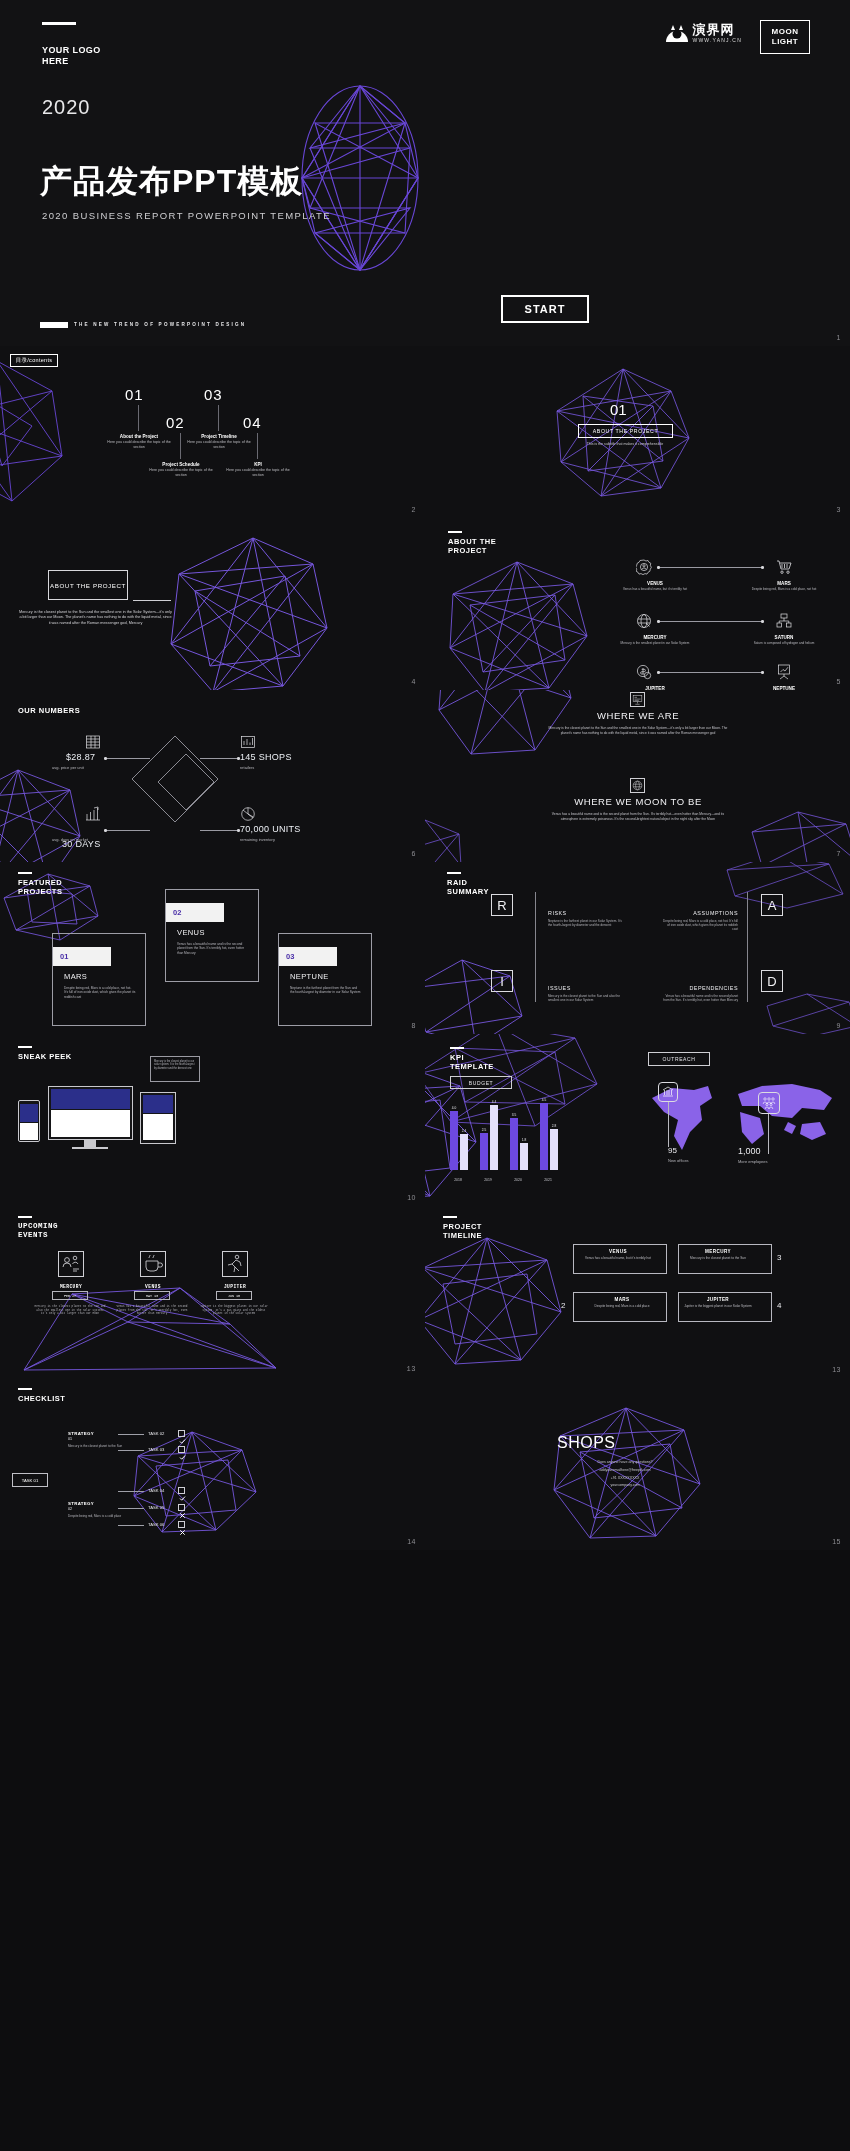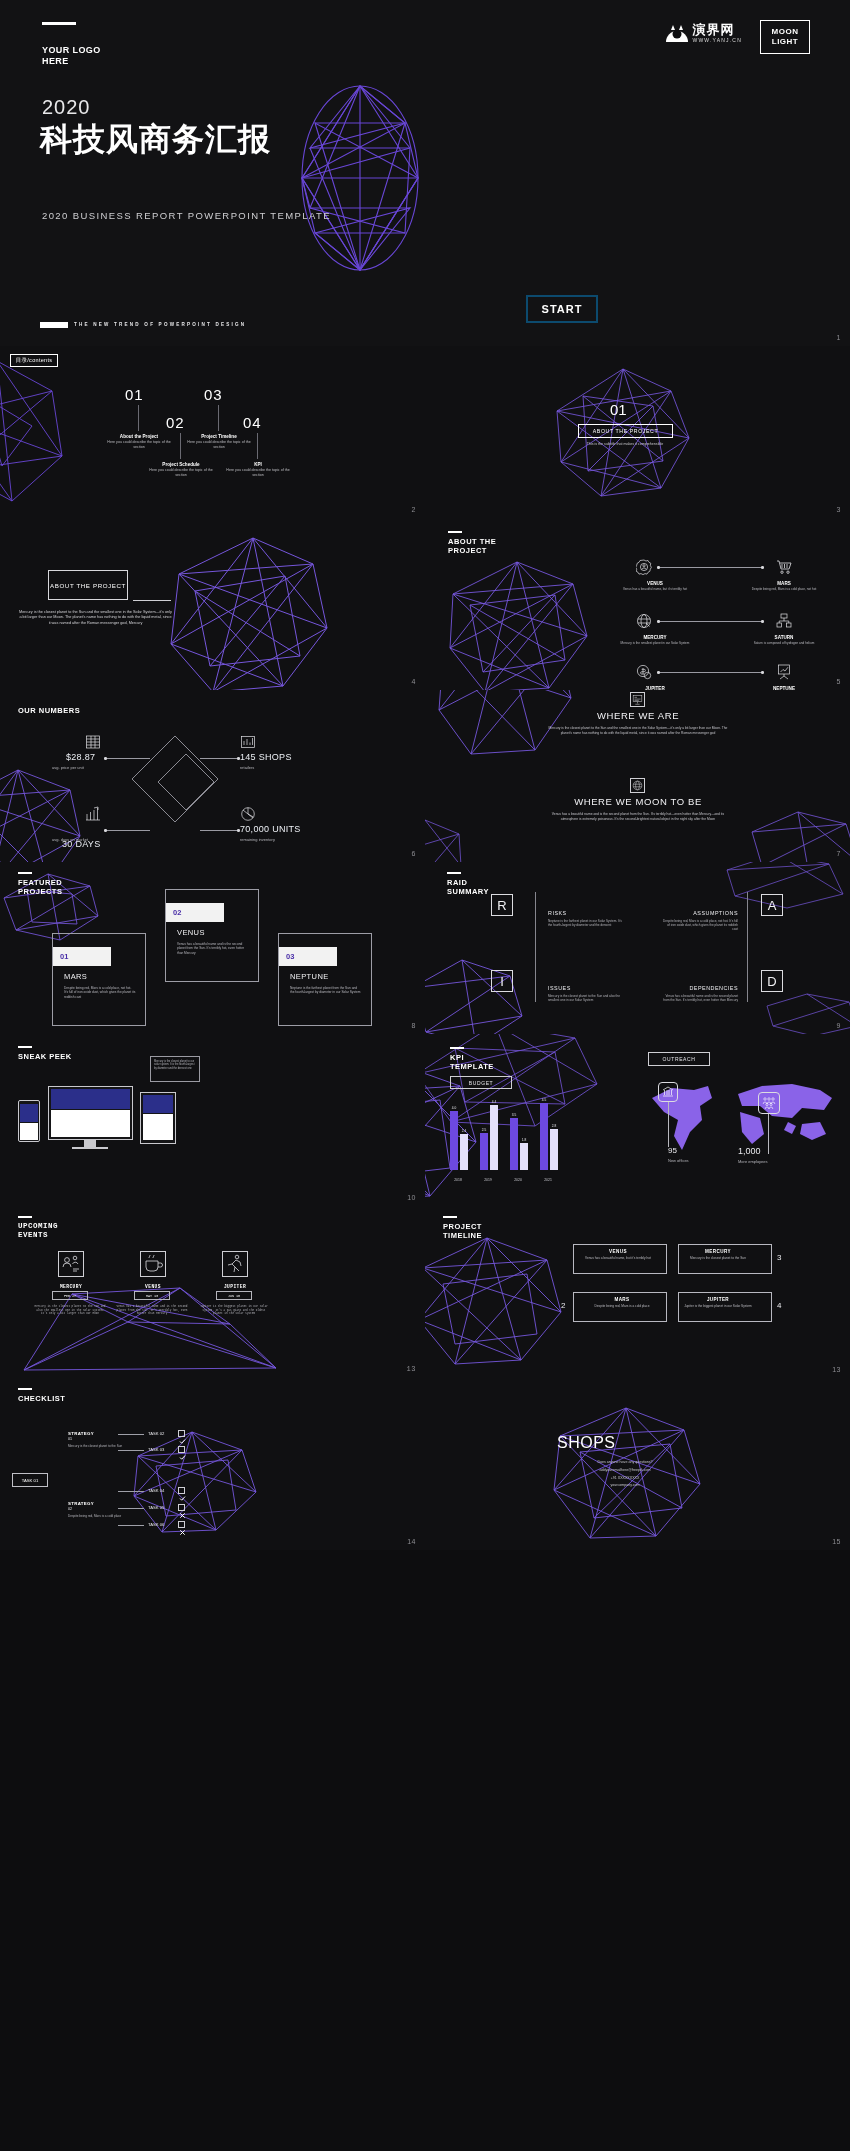--- a/index.html
+++ b/index.html
@@ -27,22 +27,22 @@
   .brand-mark { width:24px; height:22px; }
   .brand-text { font-size:13px; font-weight:bold; line-height:13px; letter-spacing:1px;}
   .brand-url { font-size:5px; letter-spacing:1.2px; color:#d9d9d9; margin-top:1px;}
   .moonbox { position:absolute; right:40px; top:20px; width:50px; height:34px; border:1px solid #fff;
              display:flex; flex-direction:column; justify-content:center; align-items:center; }
   .moonbox span { font-size:8px; font-weight:bold; line-height:10px; letter-spacing:.5px;}
   .year { position:absolute; left:42px; top:96px; font-size:20px; color:#e8e8ea; letter-spacing:1px;}
   .cn1 { position:absolute; left:40px; top:118px; font-size:32px; font-weight:bold; letter-spacing:1px; color:#fff;}
   .cn2 { position:absolute; left:40px; top:160px; font-size:32px; font-weight:bold; letter-spacing:1px; color:#fff;}
   .sub-en { position:absolute; left:42px; top:210px; font-size:9.5px; letter-spacing:1.4px; color:#cfcfd2;}
-  .start-btn { position:absolute; left:501px; top:295px; width:72px; height:28px; border:2px solid #0c4a6e;
-               display:flex; align-items:center; justify-content:center; font-size:11px; font-weight:bold; letter-spacing:1px;margin-left:25px;}
+  .start-btn { position:absolute; left:501px; top:295px; width:88px; height:28px; border:2px solid #ffffff;
+               display:flex; align-items:center; justify-content:center; font-size:11px; font-weight:bold; letter-spacing:1px;}
   .trend-bar { position:absolute; left:40px; top:322px; width:28px; height:6px; background:#fff;}
   .trend-txt { position:absolute; left:74px; top:322px; font-size:4.6px; font-weight:bold; letter-spacing:2.2px; color:#e6e6e8;}
 
   
   .sec-tick { position:absolute; width:14px; height:2px; background:#fff; }
   .sec-title { position:absolute; font-size:7.5px; font-weight:bold; line-height:9px; letter-spacing:.5px; color:#fff;}
   .tag-box { position:absolute; border:1px solid #fff; display:flex; align-items:center; justify-content:center;
              font-size:5.5px; letter-spacing:.3px; color:#fff; }
 
   
@@ -186,21 +186,21 @@
         <div class="brand-url">WWW.YANJ.CN</div>
       </div>
     </div>
 
     <div class="moonbox">
       <span>MOON</span>
       <span>LIGHT</span>
     </div>
 
     <div class="year">2020</div>
-    <div class="cn1">科技风商务汇报</div>
+    <div class="cn2">产品发布PPT模板</div>
     <div class="sub-en">2020  BUSINESS  REPORT  POWERPOINT  TEMPLATE</div>
 
     <div class="start-btn">START</div>
 
     <div class="trend-bar"></div>
     <div class="trend-txt">THE   NEW   TREND   OF   POWERPOINT   DESIGN</div>
     <div class="pg">1</div>
   </div>
 
   <div class="slide" id="s2">

